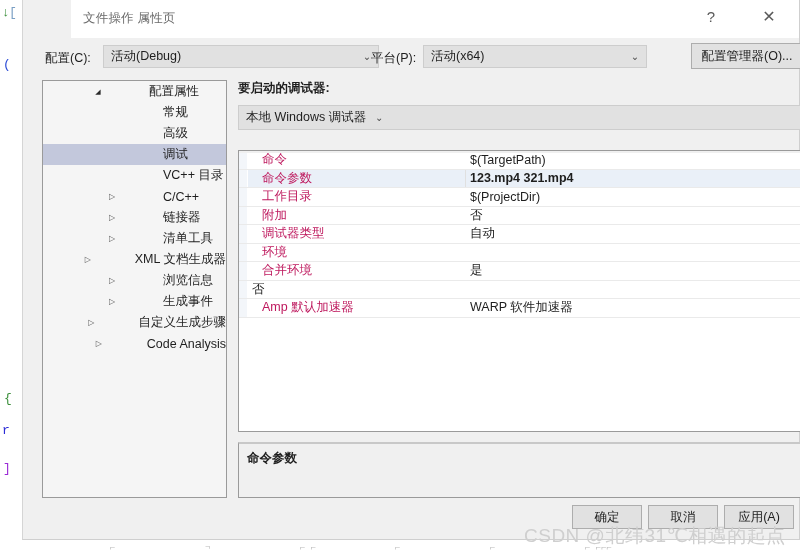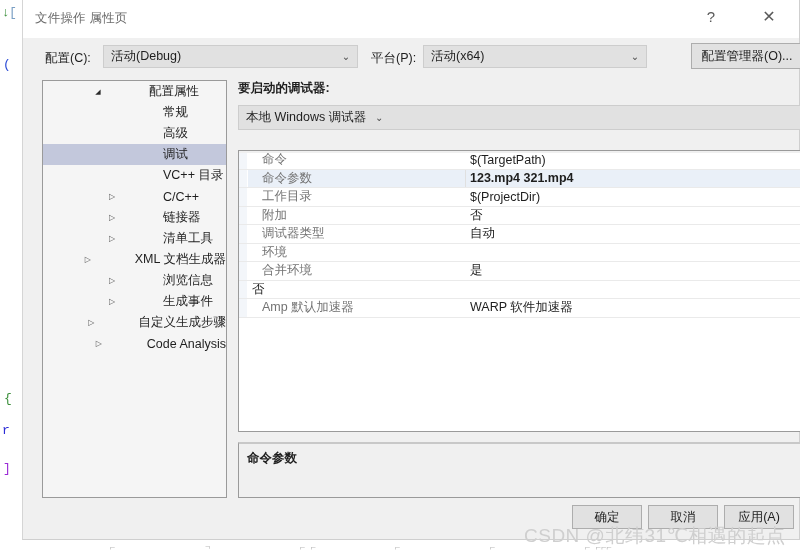--- a/index.html
+++ b/index.html
@@ -18,41 +18,42 @@
             font-size:13px;line-height:1;user-select:none;}
   #bg-bottom-strip{position:absolute;left:0;bottom:0;width:800px;height:18px;background:#ffffff;}
   .bg-tick{position:absolute;bottom:2px;font-family:"Liberation Mono","DejaVu Sans Mono",monospace;
            font-size:9px;color:#b9b9b9;}
 
   
   #dialog{
     position:absolute;left:22px;top:0;width:778px;height:540px;
     background:#f0f0f0;border:1px solid #cfcfcf;border-top:none;border-left:1px solid #d5d5d5;
     box-sizing:border-box;
+    padding-left:48px;
   }
   
   #titlebar{height:38px;background:#ffffff;position:relative;}
   #title-text{position:absolute;left:12px;top:10px;font-size:12.5px;color:#6b6b6b;letter-spacing:.2px;}
   .tb-btn{position:absolute;top:0;width:44px;height:32px;display:flex;align-items:center;
           justify-content:center;color:#5a5a5a;font-size:15px;}
   #help-btn{right:66px;}
   #close-btn{right:8px;font-size:16px;}
 
   
   #config-row{position:absolute;left:0;top:38px;width:776px;height:40px;}
   .cfg-label{position:absolute;top:12px;font-size:12.5px;color:#1e1e1e;}
   .combo{
     position:absolute;top:7px;height:23px;background:#e1e1e1;border:1px solid #cdcdcd;
     box-sizing:border-box;display:flex;align-items:center;
   }
   .combo .combo-text{padding-left:7px;font-size:12.5px;color:#1e1e1e;flex:1;
                      white-space:nowrap;overflow:hidden;}
   .combo .combo-arrow{width:22px;text-align:center;color:#4d4d4d;font-size:10px;line-height:1;}
   #cfg-label-1{left:22px;}
-  #combo-config{left:80px;width:255px;}
+  #combo-config{left:80px;width:276px;}
   #cfg-label-2{left:348px;}
   #combo-platform{left:400px;width:224px;}
   #cfg-mgr-btn{
     position:absolute;left:668px;top:5px;width:112px;height:26px;background:#e1e1e1;
     border:1px solid #adadad;box-sizing:border-box;display:flex;align-items:center;
     justify-content:center;font-size:12.5px;color:#1e1e1e;
   }
 
   
   #tree-panel{
@@ -80,21 +81,21 @@
   #grid{
     position:absolute;left:0;top:70px;width:566px;height:282px;background:#ffffff;
     border:1px solid #9a9a9a;box-sizing:border-box;overflow:hidden;
   }
   #grid-top-rule{position:absolute;left:0;top:0;width:100%;height:2px;background:#f0f0f0;}
   .prow{display:flex;height:18.5px;align-items:center;border-bottom:1px solid #eaeaea;
         box-sizing:border-box;}
   .prow.sel{background:#eaf0f8;}
   .gutter{width:8px;height:100%;background:#f3f6fa;flex:none;border-right:1px solid #ffffff;}
   .pname{width:218px;flex:none;padding-left:14px;box-sizing:border-box;font-size:12.5px;
-         color:#737373;white-space:nowrap;overflow:hidden;}
+         color:#be185d;white-space:nowrap;overflow:hidden;}
   .pval{flex:1;padding-left:4px;font-size:12.5px;color:#1e1e1e;white-space:nowrap;overflow:hidden;}
   .prow.sel .pval{font-weight:bold;}
   .prow.sel .pname{border-right:1px solid #e0e0e0;}
 
   
   #desc{
     position:absolute;left:0;top:362px;width:566px;height:56px;background:#f0f0f0;
     border:1px solid #9a9a9a;border-top:2px solid #c8c8c8;box-sizing:border-box;padding:6px 8px;
   }
   #desc-title{font-size:12.5px;font-weight:bold;color:#1e1e1e;margin-bottom:4px;}

